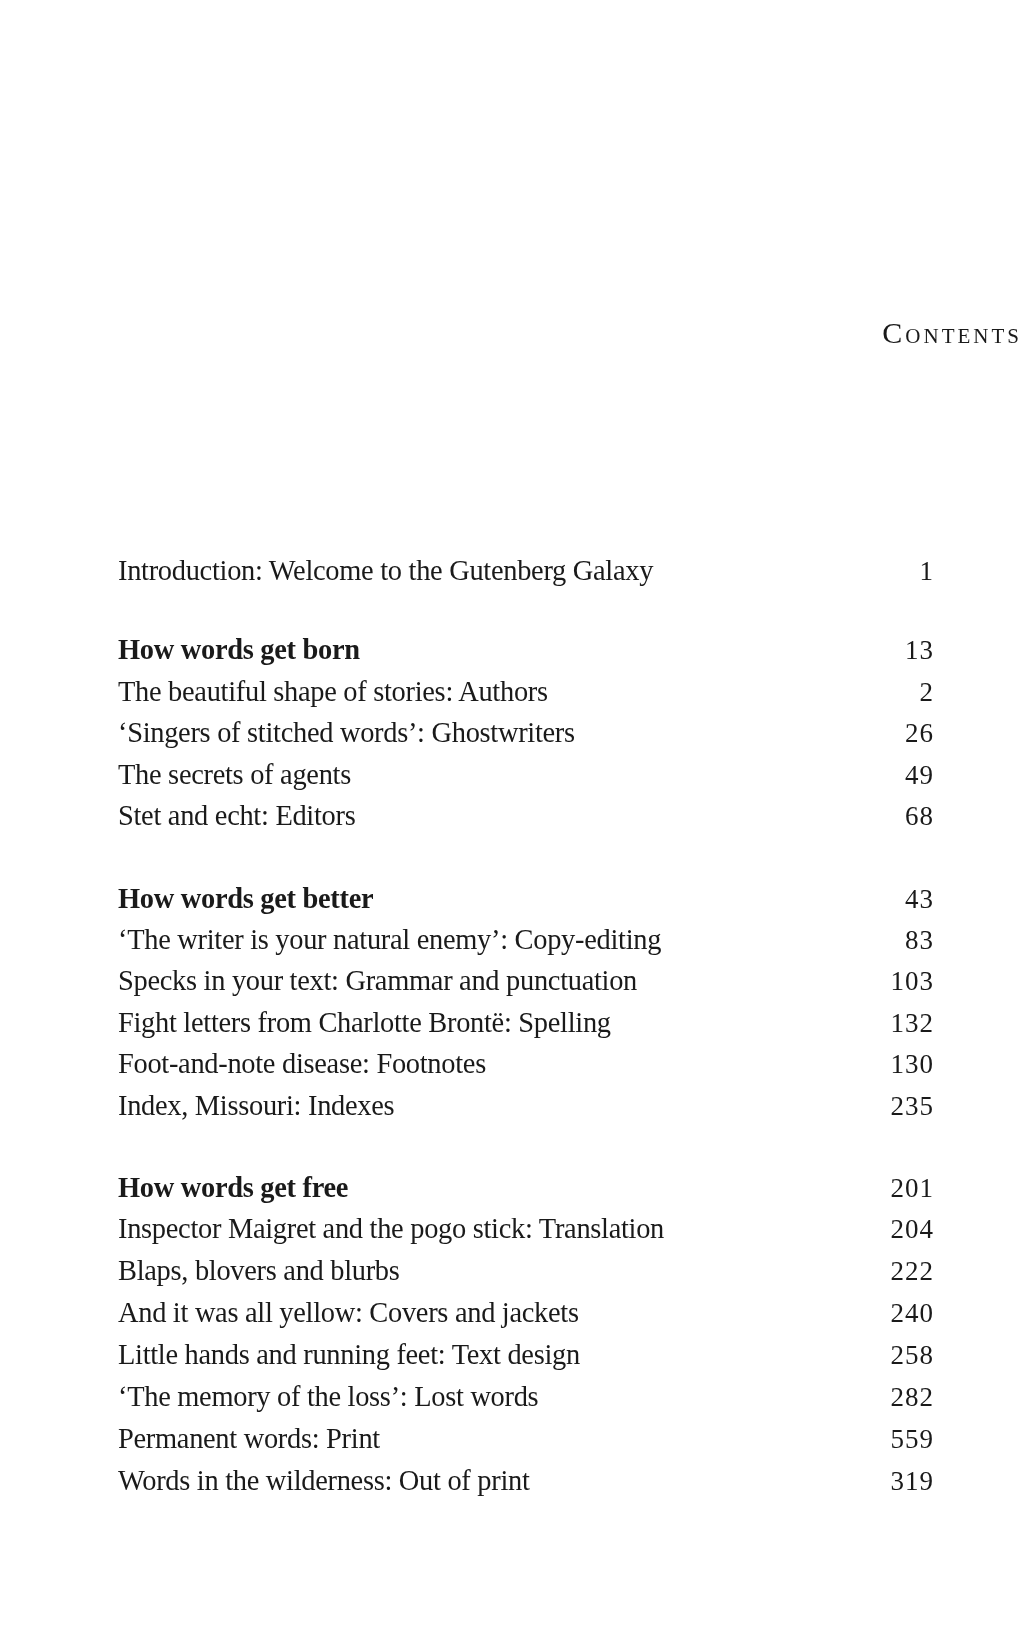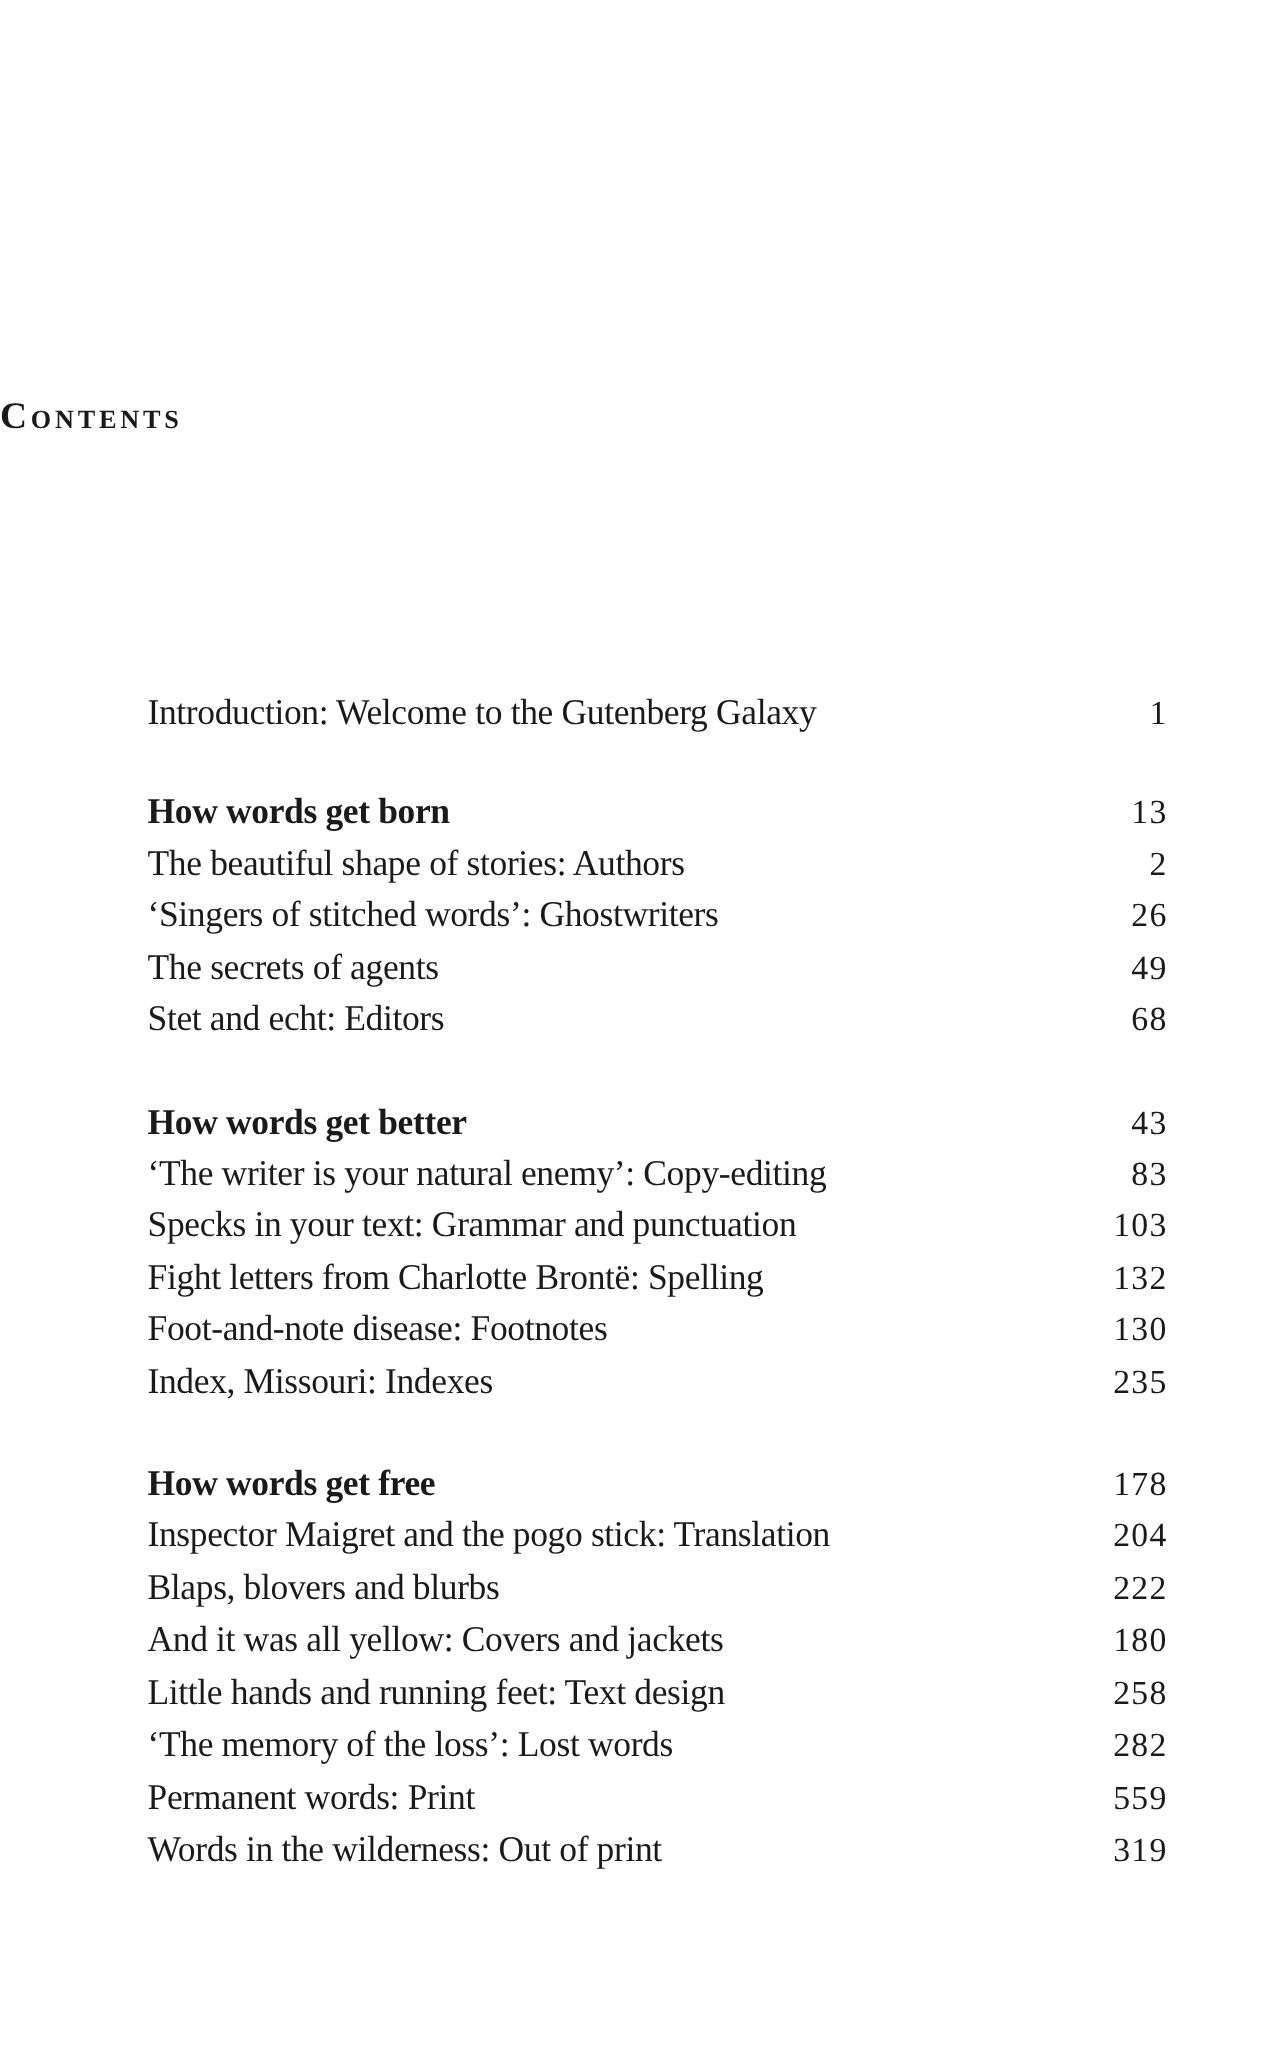--- a/index.html
+++ b/index.html
@@ -1,19 +1,19 @@
 <!DOCTYPE html>
 <html><head>
 <meta charset="utf-8">
 <style>
   html, body { margin: 0; padding: 0; background: #ffffff; }
   body { width: 1027px; height: 1650px; position: relative; overflow: hidden;
          font-family: "Liberation Serif", "DejaVu Serif", serif; color: #1a1a1a; }
-  .title { position: absolute; left: 0; width: 1022px; top: 316px; text-align: left;
-           font-size: 30px; letter-spacing: 3px; font-variant: small-caps; font-weight: bold; }
+  .title { position: absolute; left: 0; width: 1022px; top: 316px; text-align: right;
+           font-size: 30px; letter-spacing: 3px; font-variant: small-caps; font-weight: normal; }
   .toc { position: absolute; left: 106px; width: 816px; top: 0; }
   .entry { position: absolute; left: 12px; width: 816px; height: 40px; display: flex;
            justify-content: space-between; align-items: baseline; font-size: 29px; line-height: 40px;
            letter-spacing: -0.3px; }
   .entry .label { white-space: nowrap; transform: scaleX(0.98); transform-origin: left center; }
   .entry .page { white-space: nowrap; text-align: right; letter-spacing: 1px; font-size: 27px; }
   .entry.heading .label { font-weight: bold; }
 </style>
 </head>
 <body>
@@ -68,33 +68,33 @@
     <span class="label">Foot-and-note disease: Footnotes</span>
     <span class="page">130</span>
   </div>
   <div class="entry" style="top:1085px">
     <span class="label">Index, Missouri: Indexes</span>
     <span class="page">235</span>
   </div>
 
   <div class="entry heading" style="top:1167px">
     <span class="label">How words get free</span>
-    <span class="page">178</span>
+    <span class="page">201</span>
   </div>
   <div class="entry" style="top:1208px">
     <span class="label">Inspector Maigret and the pogo stick: Translation</span>
     <span class="page">204</span>
   </div>
   <div class="entry" style="top:1250px">
     <span class="label">Blaps, blovers and blurbs</span>
     <span class="page">222</span>
   </div>
   <div class="entry" style="top:1292px">
     <span class="label">And it was all yellow: Covers and jackets</span>
-    <span class="page">180</span>
+    <span class="page">240</span>
   </div>
   <div class="entry" style="top:1334px">
     <span class="label">Little hands and running feet: Text design</span>
     <span class="page">258</span>
   </div>
   <div class="entry" style="top:1376px">
     <span class="label">‘The memory of the loss’: Lost words</span>
     <span class="page">282</span>
   </div>
   <div class="entry" style="top:1418px">

